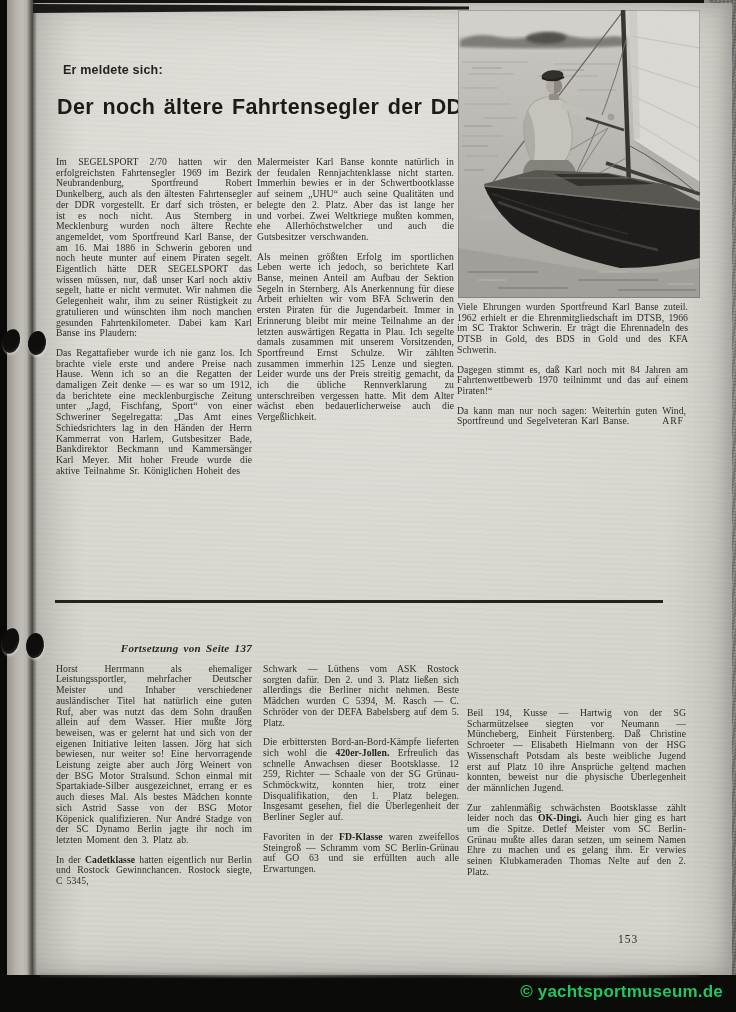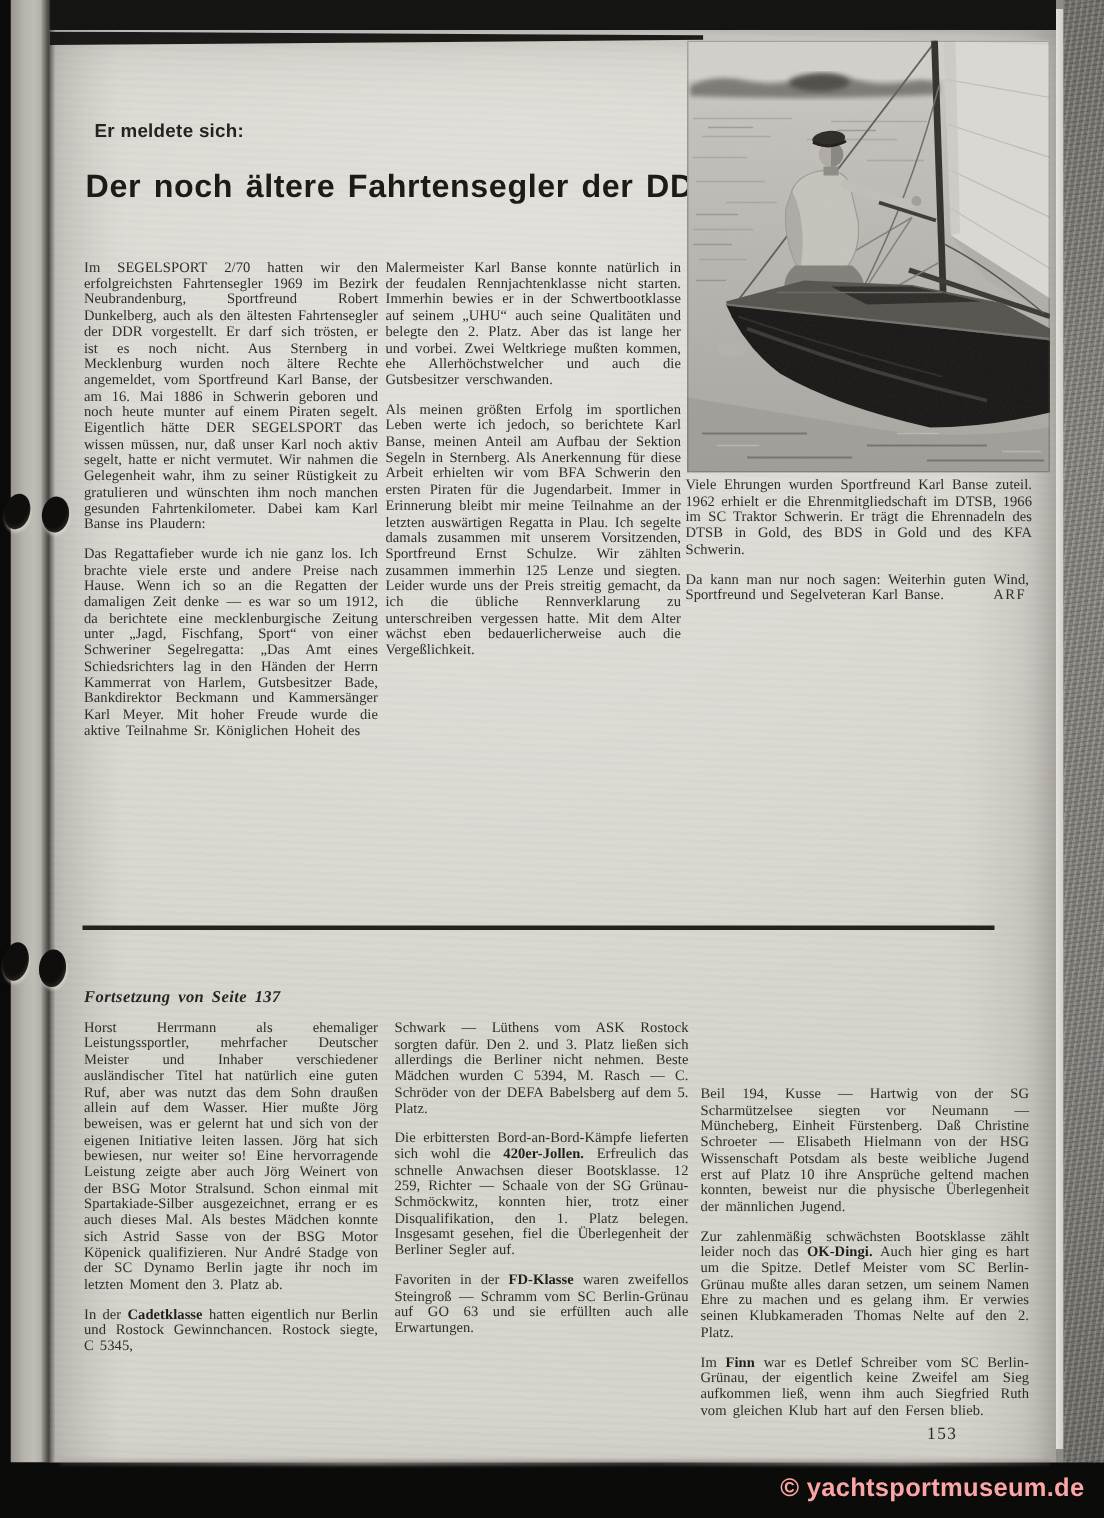--- a/index.html
+++ b/index.html
@@ -17,39 +17,39 @@
       background:linear-gradient(90deg,#e3e1dc,#cfcdc8);}
   .side-texture .grain{position:absolute;left:5px;top:0;width:27px;height:1012px;
       background:
         repeating-linear-gradient(173deg,rgba(0,0,0,.14) 0 1px,rgba(0,0,0,0) 1px 3px),
         repeating-linear-gradient(98deg,rgba(255,255,255,.08) 0 1px,rgba(0,0,0,.1) 2px 4px),
         linear-gradient(180deg,#7b7974,#918f8a 30%,#8a8883 70%,#75736e);}
   .bottom-strip{position:absolute;left:0;top:975px;width:736px;height:37px;background:#0b0b0a;z-index:8;}
   .bottom-strip::before{content:"";position:absolute;left:40px;top:-2px;width:660px;height:4px;
       background:linear-gradient(90deg,rgba(120,118,114,.2),rgba(150,148,143,.75) 30%,rgba(110,108,104,.4) 60%,rgba(160,158,153,.7) 85%,rgba(90,88,84,.2));
       filter:blur(1px);}
-  .watermark{position:absolute;right:13px;top:7px;color:#fca5a5;
+  .watermark{position:absolute;right:13px;top:7px;color:#22c55e;
       font-family:"Liberation Sans","DejaVu Sans",sans-serif;font-weight:bold;font-size:17px;letter-spacing:.2px;}
 
   
   .hole{position:absolute;border-radius:50%;z-index:6;
       background:radial-gradient(ellipse at 42% 38%,#0f0e0c 55%,#33302c 85%,#4c4944);
       box-shadow:1px 2px 2px rgba(235,232,226,.5);}
   .hole.h1{left:3px;top:329px;width:17px;height:24px;transform:rotate(14deg);}
   .hole.h2{left:28px;top:331px;width:18px;height:24px;transform:rotate(8deg);}
   .hole.h3{left:2px;top:628px;width:17px;height:26px;transform:rotate(12deg);}
   .hole.h4{left:26px;top:633px;width:18px;height:25px;transform:rotate(6deg);}
 
   
-  .paper{position:absolute;left:33px;top:20px;width:671px;height:972px;z-index:4;
+  .paper{position:absolute;left:33px;top:3px;width:671px;height:972px;z-index:4;
       background:
         radial-gradient(130% 90% at 45% 20%, rgba(240,238,233,.5), rgba(240,238,233,0) 60%),
         repeating-linear-gradient(2deg, rgba(120,115,108,.04) 0 2px, rgba(0,0,0,0) 2px 5px),
         linear-gradient(90deg,#c6c3bd 0%,#d8d5cf 7%,#d7d4ce 90%,#c9c6c0 100%);
-      box-shadow:inset 0 0 46px rgba(110,106,99,.35), inset -6px 0 14px rgba(95,92,87,.25);}
+      box-shadow:inset 0 0 46px rgba(110,106,99,.35), inset -6px 0 14px rgba(95,92,87,.25);padding-left:28px;}
   .top-wedge{position:absolute;left:0;top:1px;width:436px;height:9px;background:#0d0c0b;
       clip-path:polygon(0 0,100% 28%,100% 62%,0 100%);opacity:.92;}
 
   .kicker{position:absolute;left:30px;top:60px;
       font-family:"Liberation Sans","DejaVu Sans",sans-serif;font-weight:bold;font-size:12.5px;
       color:#242320;letter-spacing:.2px;}
   .headline{position:absolute;left:24px;top:92px;margin:0;
       font-family:"Liberation Sans","DejaVu Sans",sans-serif;font-weight:bold;font-size:21.5px;
       color:#1c1b19;letter-spacing:.4px;word-spacing:2px;white-space:nowrap;}
 
@@ -64,21 +64,21 @@
   .t-col3{left:424px;top:299px;width:231px;}
   .signoff-line{position:relative;padding-right:2px;}
   .signoff{position:absolute;right:4px;bottom:0;font-weight:normal;letter-spacing:1px;}
 
   .rule{position:absolute;left:22px;top:597px;width:608px;height:3px;background:#23221f;}
 
   .b-col1{left:23px;top:640px;width:196px;}
   .b-col2{left:230px;top:661px;width:196px;}
   .b-col3{left:434px;top:661px;width:219px;margin-top:44px;}
   .continuation-note{font-family:"Liberation Serif","DejaVu Serif",serif;font-style:italic;font-weight:bold;
-      font-size:11px;text-align:left;letter-spacing:.3px;word-spacing:2px;margin:0 0 10px 0;color:#272623;}
+      font-size:11px;text-align:right;letter-spacing:.3px;word-spacing:2px;margin:0 0 10px 0;color:#272623;}
 
   .page-number{position:absolute;left:585px;top:930px;font-size:11.5px;color:#2c2b28;letter-spacing:1px;}
 </style>
 </head>
 <body>
 
 <div class="scene">
 
   <div class="under-page"></div>
   <div class="edge-black-left"></div>
@@ -178,20 +178,21 @@
       <p class="para">Das Regattafieber wurde ich nie ganz los. Ich brachte viele erste und andere Preise nach Hause. Wenn ich so an die Regatten der damaligen Zeit denke — es war so um 1912, da berichtete eine mecklenburgische Zeitung unter „Jagd, Fischfang, Sport“ von einer Schweriner Segelregatta: „Das Amt eines Schiedsrichters lag in den Händen der Herrn Kammerrat von Harlem, Gutsbesitzer Bade, Bankdirektor Beckmann und Kammersänger Karl Meyer. Mit hoher Freude wurde die aktive Teilnahme Sr. Königlichen Hoheit des</p>
     </div>
 
     <div class="col t-col2">
       <p class="para">Malermeister Karl Banse konnte natürlich in der feudalen Rennjachtenklasse nicht starten. Immerhin bewies er in der Schwertbootklasse auf seinem „UHU“ auch seine Qualitäten und belegte den 2. Platz. Aber das ist lange her und vorbei. Zwei Weltkriege mußten kommen, ehe Allerhöchstwelcher und auch die Gutsbesitzer verschwanden.</p>
       <p class="para">Als meinen größten Erfolg im sportlichen Leben werte ich jedoch, so berichtete Karl Banse, meinen Anteil am Aufbau der Sektion Segeln in Sternberg. Als Anerkennung für diese Arbeit erhielten wir vom BFA Schwerin den ersten Piraten für die Jugendarbeit. Immer in Erinnerung bleibt mir meine Teilnahme an der letzten auswärtigen Regatta in Plau. Ich segelte damals zusammen mit unserem Vorsitzenden, Sportfreund Ernst Schulze. Wir zählten zusammen immerhin 125 Lenze und siegten. Leider wurde uns der Preis streitig gemacht, da ich die übliche Rennverklarung zu unterschreiben vergessen hatte. Mit dem Alter wächst eben bedauerlicherweise auch die Vergeßlichkeit.</p>
     </div>
 
     <div class="col t-col3">
       <p class="para">Viele Ehrungen wurden Sportfreund Karl Banse zuteil. 1962 erhielt er die Ehrenmitgliedschaft im DTSB, 1966 im SC Traktor Schwerin. Er trägt die Ehrennadeln des DTSB in Gold, des BDS in Gold und des KFA Schwerin.</p>
+      <p class="para">Dagegen stimmt es, daß Karl noch mit 84 Jahren am Fahrtenwettbewerb 1970 teilnimmt und das auf einem Piraten!“</p>
       <p class="para signoff-line">
         <span>Da kann man nur noch sagen: Weiterhin guten Wind, Sportfreund und Segelveteran Karl Banse.</span>
         <span class="signoff">ARF</span>
       </p>
     </div>
 
     <div class="rule"></div>
 
     <div class="col b-col1">
       <p class="continuation-note">Fortsetzung von Seite 137</p>
@@ -201,21 +202,20 @@
 
     <div class="col b-col2">
       <p class="para">Schwark — Lüthens vom ASK Rostock sorgten dafür. Den 2. und 3. Platz ließen sich allerdings die Berliner nicht nehmen. Beste Mädchen wurden C 5394, M. Rasch — C. Schröder von der DEFA Babelsberg auf dem 5. Platz.</p>
       <p class="para">Die erbittersten Bord-an-Bord-Kämpfe lieferten sich wohl die <b>420er-Jollen.</b> Erfreulich das schnelle Anwachsen dieser Bootsklasse. 12 259, Richter — Schaale von der SG Grünau-Schmöckwitz, konnten hier, trotz einer Disqualifikation, den 1. Platz belegen. Insgesamt gesehen, fiel die Überlegenheit der Berliner Segler auf.</p>
       <p class="para">Favoriten in der <b>FD-Klasse</b> waren zweifellos Steingroß — Schramm vom SC Berlin-Grünau auf GO 63 und sie erfüllten auch alle Erwartungen.</p>
     </div>
 
     <div class="col b-col3">
       <p class="para">Beil 194, Kusse — Hartwig von der SG Scharmützelsee siegten vor Neumann — Müncheberg, Einheit Fürstenberg. Daß Christine Schroeter — Elisabeth Hielmann von der HSG Wissenschaft Potsdam als beste weibliche Jugend erst auf Platz 10 ihre Ansprüche geltend machen konnten, beweist nur die physische Überlegenheit der männlichen Jugend.</p>
       <p class="para">Zur zahlenmäßig schwächsten Bootsklasse zählt leider noch das <b>OK-Dingi.</b> Auch hier ging es hart um die Spitze. Detlef Meister vom SC Berlin-Grünau mußte alles daran setzen, um seinem Namen Ehre zu machen und es gelang ihm. Er verwies seinen Klubkameraden Thomas Nelte auf den 2. Platz.</p>
-      <p class="para">Im <b>Finn</b> war es Detlef Schreiber vom SC Berlin-Grünau, der eigentlich keine Zweifel am Sieg aufkommen ließ, wenn ihm auch Siegfried Ruth vom gleichen Klub hart auf den Fersen blieb.</p>
     </div>
 
     <div class="page-number">153</div>
   </div>
 
   <div class="crease"></div>
 
   <div class="hole h1"></div>
   <div class="hole h2"></div>
   <div class="hole h3"></div>

